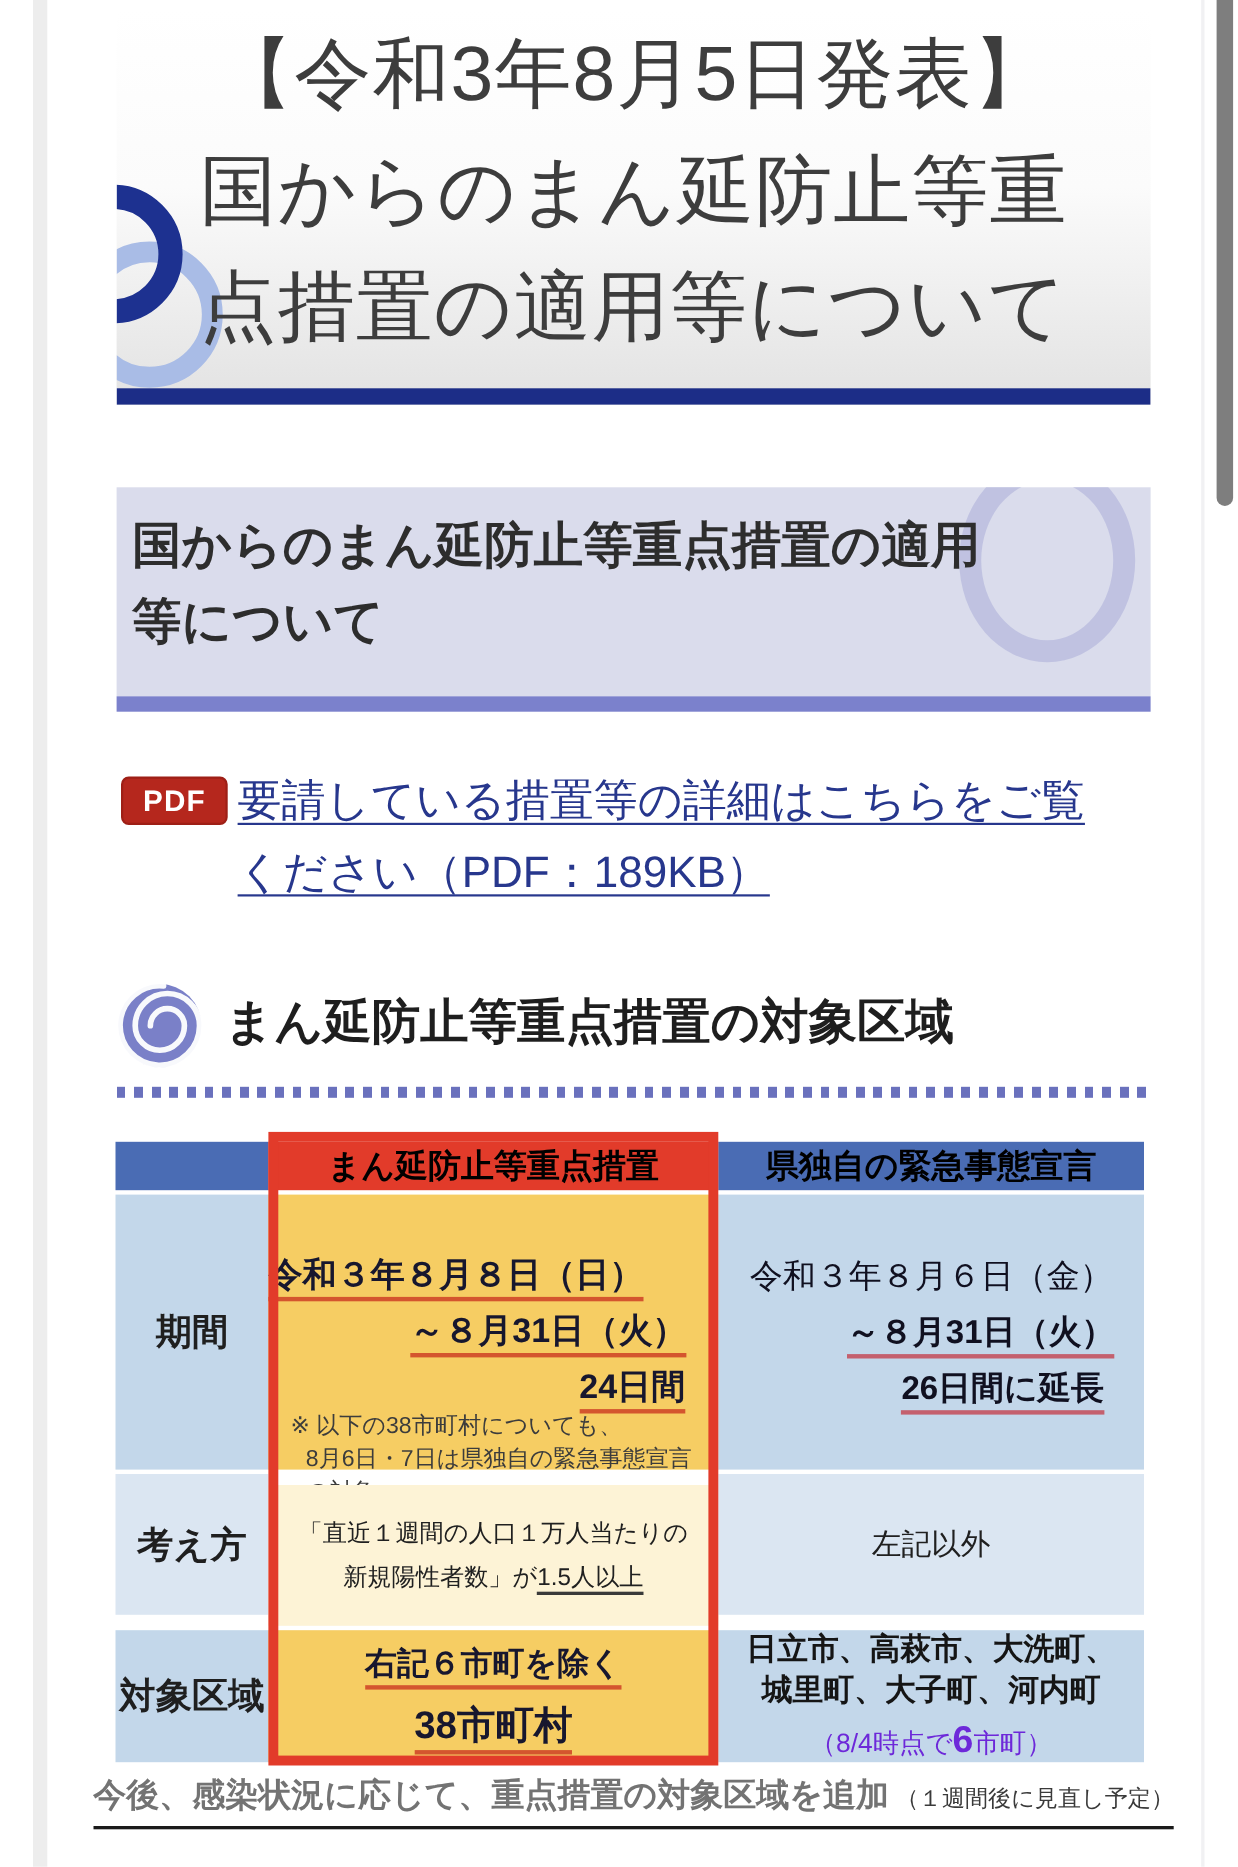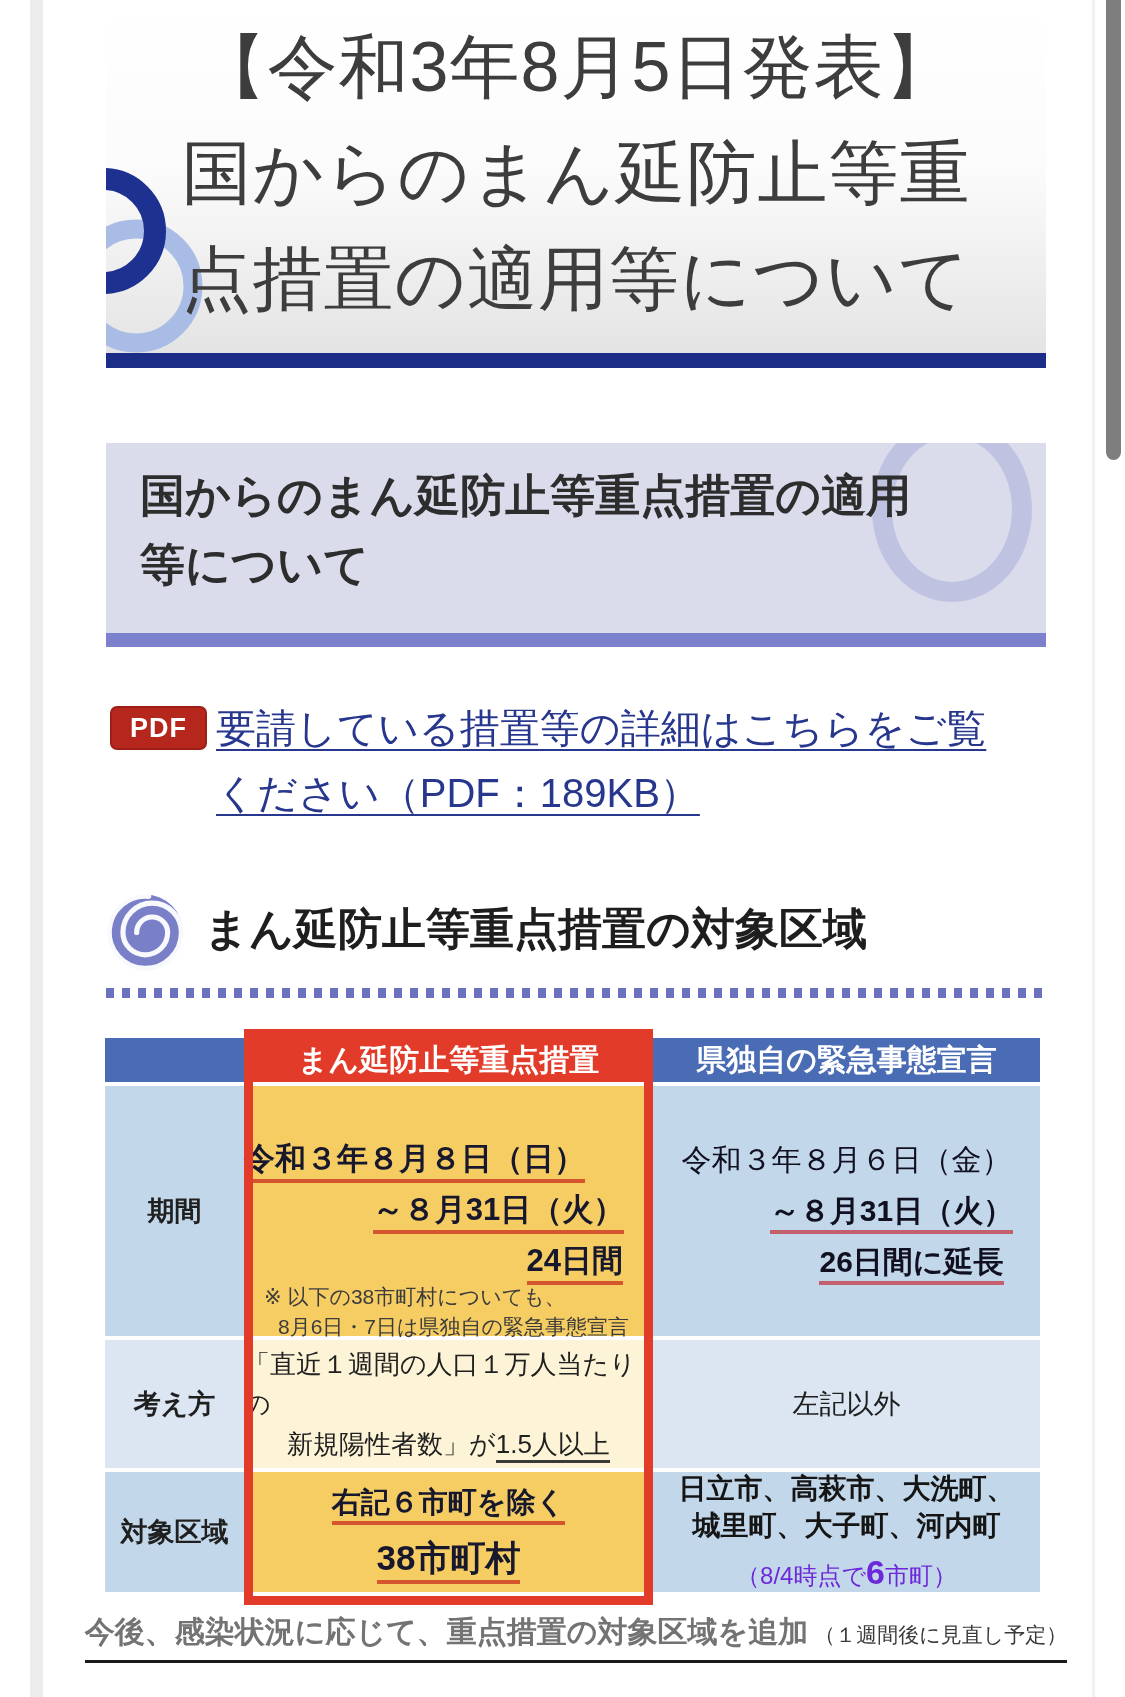--- a/index.html
+++ b/index.html
@@ -20,21 +20,21 @@
   .navy-bar { position:absolute; left:0; bottom:0; width:100%; height:15px;
     background:var(--navy,#1c2d87); }
   .banner-title { position:absolute; left:0; top:6px; width:100%; text-align:center;
     font-size:70px; line-height:106px; color:#3d3d3d; letter-spacing:1px; }
 
   
   .heading-box { left:106px; top:443px; width:940px; height:190px;
     background:var(--lavender,#dadcec); overflow:hidden; }
   .heading-deco-ring { position:absolute; right:14px; top:-26px; width:160px; height:185px;
     border:20px solid #b7b9dd; border-radius:50%; opacity:.75; }
-  .heading-text { position:absolute; left:34px; top:18px; font-size:45px; font-weight:bold;
+  .heading-text { position:absolute; left:14px; top:18px; font-size:45px; font-weight:bold;
     color:#2d2d2d; line-height:69px; }
   .heading-bar { left:106px; top:633px; width:940px; height:14px; background:var(--purple-bar,#7b81cc); }
 
   
   .pdf-block { left:106px; top:696px; width:940px; }
   .pdf-icon { position:absolute; left:4px; top:10px; width:97px; height:44px;
     background:var(--pdf-red,#b5271d); border-radius:7px; color:#fff; font-weight:bold;
     font-size:27px; display:flex; align-items:center; justify-content:center;
     letter-spacing:1px; border:2px solid #9e1f16; }
   .pdf-text { display:block; margin-left:110px; font-size:40px; line-height:65px;
@@ -47,46 +47,46 @@
     font-size:44px; font-weight:bold; color:#1e1e1e; }
   .dotted-line { left:106px; top:988px; width:940px; height:10px;
     background:repeating-linear-gradient(90deg,var(--dotted,#6a71bd) 0 8px,transparent 8px 16px); }
 
   
   .measures-table { left:105px; top:1038px; width:935px; display:grid;
     grid-template-columns:139px 409px 387px; row-gap:4px; }
   .cell { display:flex; flex-direction:column; align-items:center; justify-content:center; }
   .hrow { height:44px; background:var(--header-blue,#4a6cb4); }
   .hrow-red { height:44px; background:var(--red,#e23b2a); }
-  .hdr-text { color:#ffffff; font-weight:bold; font-size:30px; }
+  .hdr-text { color:#000000; font-weight:bold; font-size:30px; }
   .row-blue { background:var(--row-blue,#c3d7ea); }
   .row-blue-light { background:var(--row-blue-light,#dbe6f2); }
   .row-orange { background:var(--orange,#f6cd63); }
   .row-cream { background:var(--cream,#fdf3d6); }
   .r-period { height:250px; }
   .r-criteria { height:128px; }
   .r-area { height:120px; }
-  .row-label { font-size:27px; font-weight:bold; color:#1f1f1f;font-family:Liberation Serif, serif; }
+  .row-label { font-size:33px; font-weight:bold; color:#1f1f1f;font-family:Liberation Serif, serif; }
 
   .period-measure { justify-content:flex-start; padding-top:52px; align-items:stretch; }
   .period-measure .l1 { font-size:31px; font-weight:bold; color:#17172e; }
   .period-measure .l2 { text-align:center; padding-left:100px; font-size:31px; font-weight:bold; color:#17172e; margin-top:9px; }
   .period-measure .l3 { text-align:right; padding-right:30px; font-size:31px; font-weight:bold; color:#17172e; margin-top:9px; }
   .u-orange { border-bottom:4px solid var(--underline-orange,#d4552e); padding-bottom:3px; }
   .u-rose { border-bottom:4px solid var(--underline-rose,#c4606e); padding-bottom:3px; }
   .u-dark { border-bottom:3px solid #3a3a3a; padding-bottom:1px; }
   .period-note { margin-top:auto; padding:0 10px 13px 20px; font-size:21px; line-height:30px;
     color:#3c3c3c; text-align:left; }
   .period-note .n2 { padding-left:14px; }
 
   .period-emergency .l1 { font-size:30px; font-weight:normal; color:#101020; }
   .period-emergency .l2 { font-size:30px; font-weight:bold; color:#101020; margin:10px 0 0 90px; }
   .period-emergency .l3 { font-size:30px; font-weight:bold; color:#101020; margin:10px 0 0 130px; }
 
-  .criteria-measure { font-size:26px; color:#202020; line-height:40px; }
+  .criteria-measure { font-size:22px; color:#202020; line-height:40px;margin-top:10px; }
   .criteria-emergency { font-size:27px; color:#202020; }
 
   .area-measure .l1 { font-size:29px; font-weight:bold; color:#17172e; }
   .area-measure .l2 { font-size:35px; font-weight:bold; color:#17172e; margin-top:12px; }
   .area-emergency { font-size:28px; font-weight:bold; color:#151515; line-height:37px; }
   .area-note { margin-top:10px; font-weight:normal; font-size:24px; color:#6d28d9; }
   .area-note .big-num { font-size:34px; font-weight:bold; }
 
   .red-frame { left:244px; top:1029px; width:409px; height:576px;
     border:9px solid var(--red,#e23b2a); pointer-events:none; z-index:5; }

